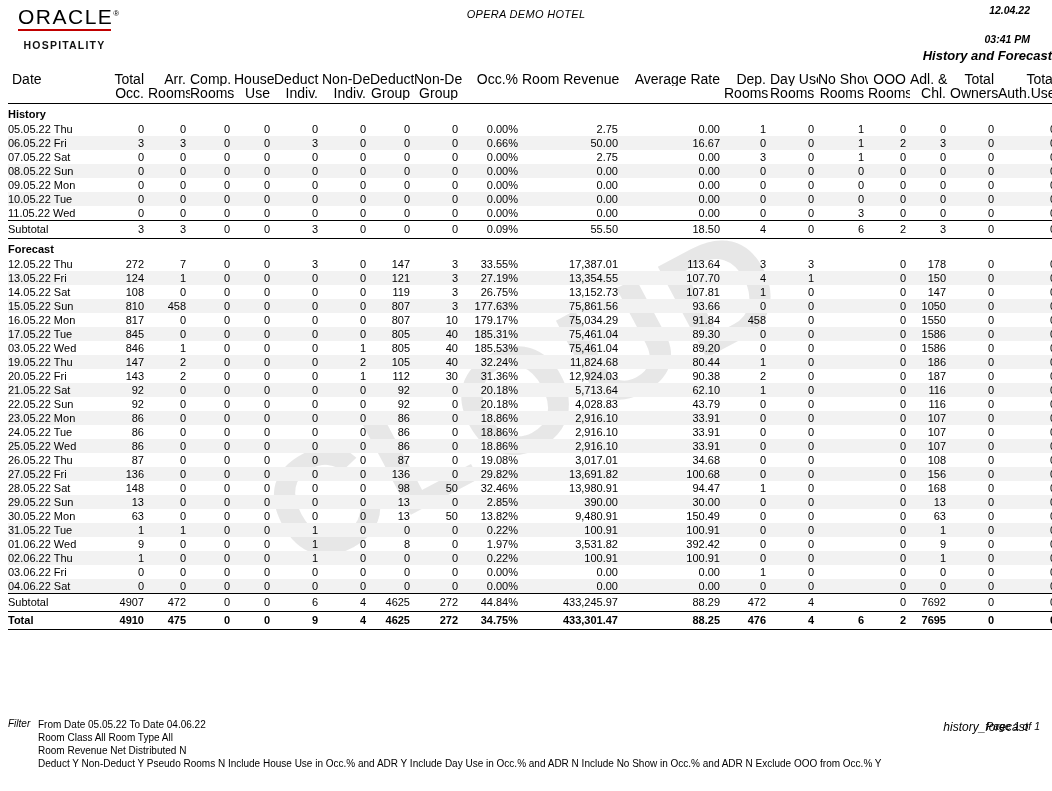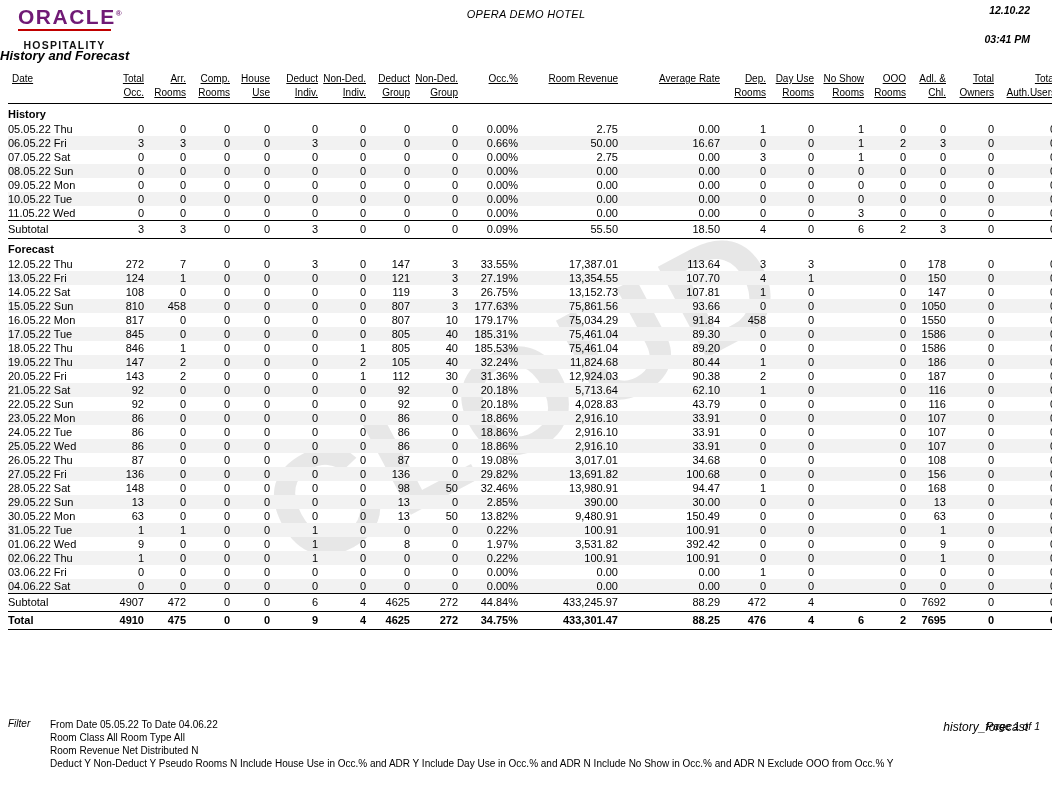--- a/index.html
+++ b/index.html
@@ -28,35 +28,35 @@
     opacity:.85;
   }
 
   .content{position:relative;z-index:2;}
 
   
   .hdr{position:relative;height:72px;}
   .oracle-logo{position:absolute;left:18px;top:6px;}
   .oracle-word{
     font-family:"Liberation Sans","DejaVu Sans",sans-serif;
-    font-size:21px;font-weight:700;color:#701a75;letter-spacing:1.5px;
+    font-size:21px;font-weight:400;color:#000000;letter-spacing:1.5px;
     line-height:1;
   }
   .oracle-word .reg{font-size:8px;vertical-align:super;}
   .oracle-rule{height:2px;background:#C00000;width:93px;margin-top:2px;}
   .oracle-sub{
     font-size:10.5px;font-weight:700;color:#111;letter-spacing:1.2px;
     margin-top:8px;text-align:center;width:93px;
   }
   .hotel-name{
     position:absolute;left:0;right:0;top:8px;text-align:center;
     font-size:11px;font-style:italic;font-weight:400;letter-spacing:.3px;
   }
   .report-title{
-    position:absolute;left:0;right:0;top:48px;text-align:left;
+    position:absolute;left:0;right:0;top:48px;text-align:right;
     font-size:13px;font-style:italic;font-weight:700;
   }
   .stamp{position:absolute;right:22px;top:5px;text-align:right;}
   .stamp div{font-size:10.5px;font-style:italic;font-weight:700;line-height:1;}
   .stamp .t2{margin-top:18px;}
 
   
   table.rpt{
     border-collapse:collapse;
     width:1030px;
@@ -66,24 +66,23 @@
   }
   table.rpt th,table.rpt td{
     padding:0 4px 0 0;
     line-height:14px;height:14px;
     font-weight:400;
     white-space:nowrap;
     overflow:hidden;
   }
   thead th{
     vertical-align:bottom;
-    font-size:10px;font-weight:400;
+    font-size:14px;font-weight:400;
     padding-bottom:1px;
     text-align:right;
-    text-decoration:underline;
   }
   thead th.c-date{text-align:left;padding-left:4px;}
   thead tr.hr-rule th{
     border-bottom:1.3px solid #000;height:3px;line-height:3px;padding:0;
   }
   td.c-date{text-align:left;padding-left:4px;}
   td{text-align:right;}
 
   tr.band td{background:#f2f2f2;}
   tr.sect td{
@@ -100,21 +99,21 @@
     height:17px;line-height:17px;
   }
   tr.grandtotal td{
     font-weight:700;
     border-bottom:1.2px solid #000;
     height:17px;line-height:17px;
   }
 
   
   .footer{position:absolute;left:0;top:718px;width:1052px;z-index:2;}
-  .flt{position:relative;padding-left:20px;}
+  .flt{position:relative;padding-left:8px;}
   .flt-label{
     position:absolute;left:8px;top:0;font-size:10px;font-style:italic;
   }
   .flt-lines{margin-left:30px;font-size:10px;line-height:13px;}
   .flt-lines div{white-space:nowrap;}
   .pageno{
     position:absolute;left:0;right:12px;top:2px;text-align:right;
     font-size:10.5px;font-style:italic;
   }
   .rptid{
@@ -138,21 +137,21 @@
       <div class="oracle-logo">
         <div class="oracle-word"><span>ORACLE</span><span class="reg">®</span></div>
         <div class="oracle-rule"></div>
         <div class="oracle-sub">HOSPITALITY</div>
       </div>
 
       <div class="hotel-name">OPERA DEMO HOTEL</div>
       <div class="report-title">History and Forecast</div>
 
       <div class="stamp">
-        <div class="t1">12.10.22</div>
+        <div class="t1">12.04.22</div>
         <div class="t2">03:41 PM</div>
       </div>
     </div>
 
     <table class="rpt">
       <colgroup>
         <col style="width:98px">
           <col style="width:42px">
           <col style="width:42px">
           <col style="width:44px">
@@ -514,21 +513,21 @@
             <td>89.30</td>
             <td>0</td>
             <td>0</td>
             <td></td>
             <td>0</td>
             <td>1586</td>
             <td>0</td>
             <td>0</td>
           </tr>
           <tr>
-            <td class="c-date">18.05.22 Thu</td>
+            <td class="c-date">03.05.22 Wed</td>
             <td>846</td>
             <td>1</td>
             <td>0</td>
             <td>0</td>
             <td>0</td>
             <td>1</td>
             <td>805</td>
             <td>40</td>
             <td>185.53%</td>
             <td>75,461.04</td>

